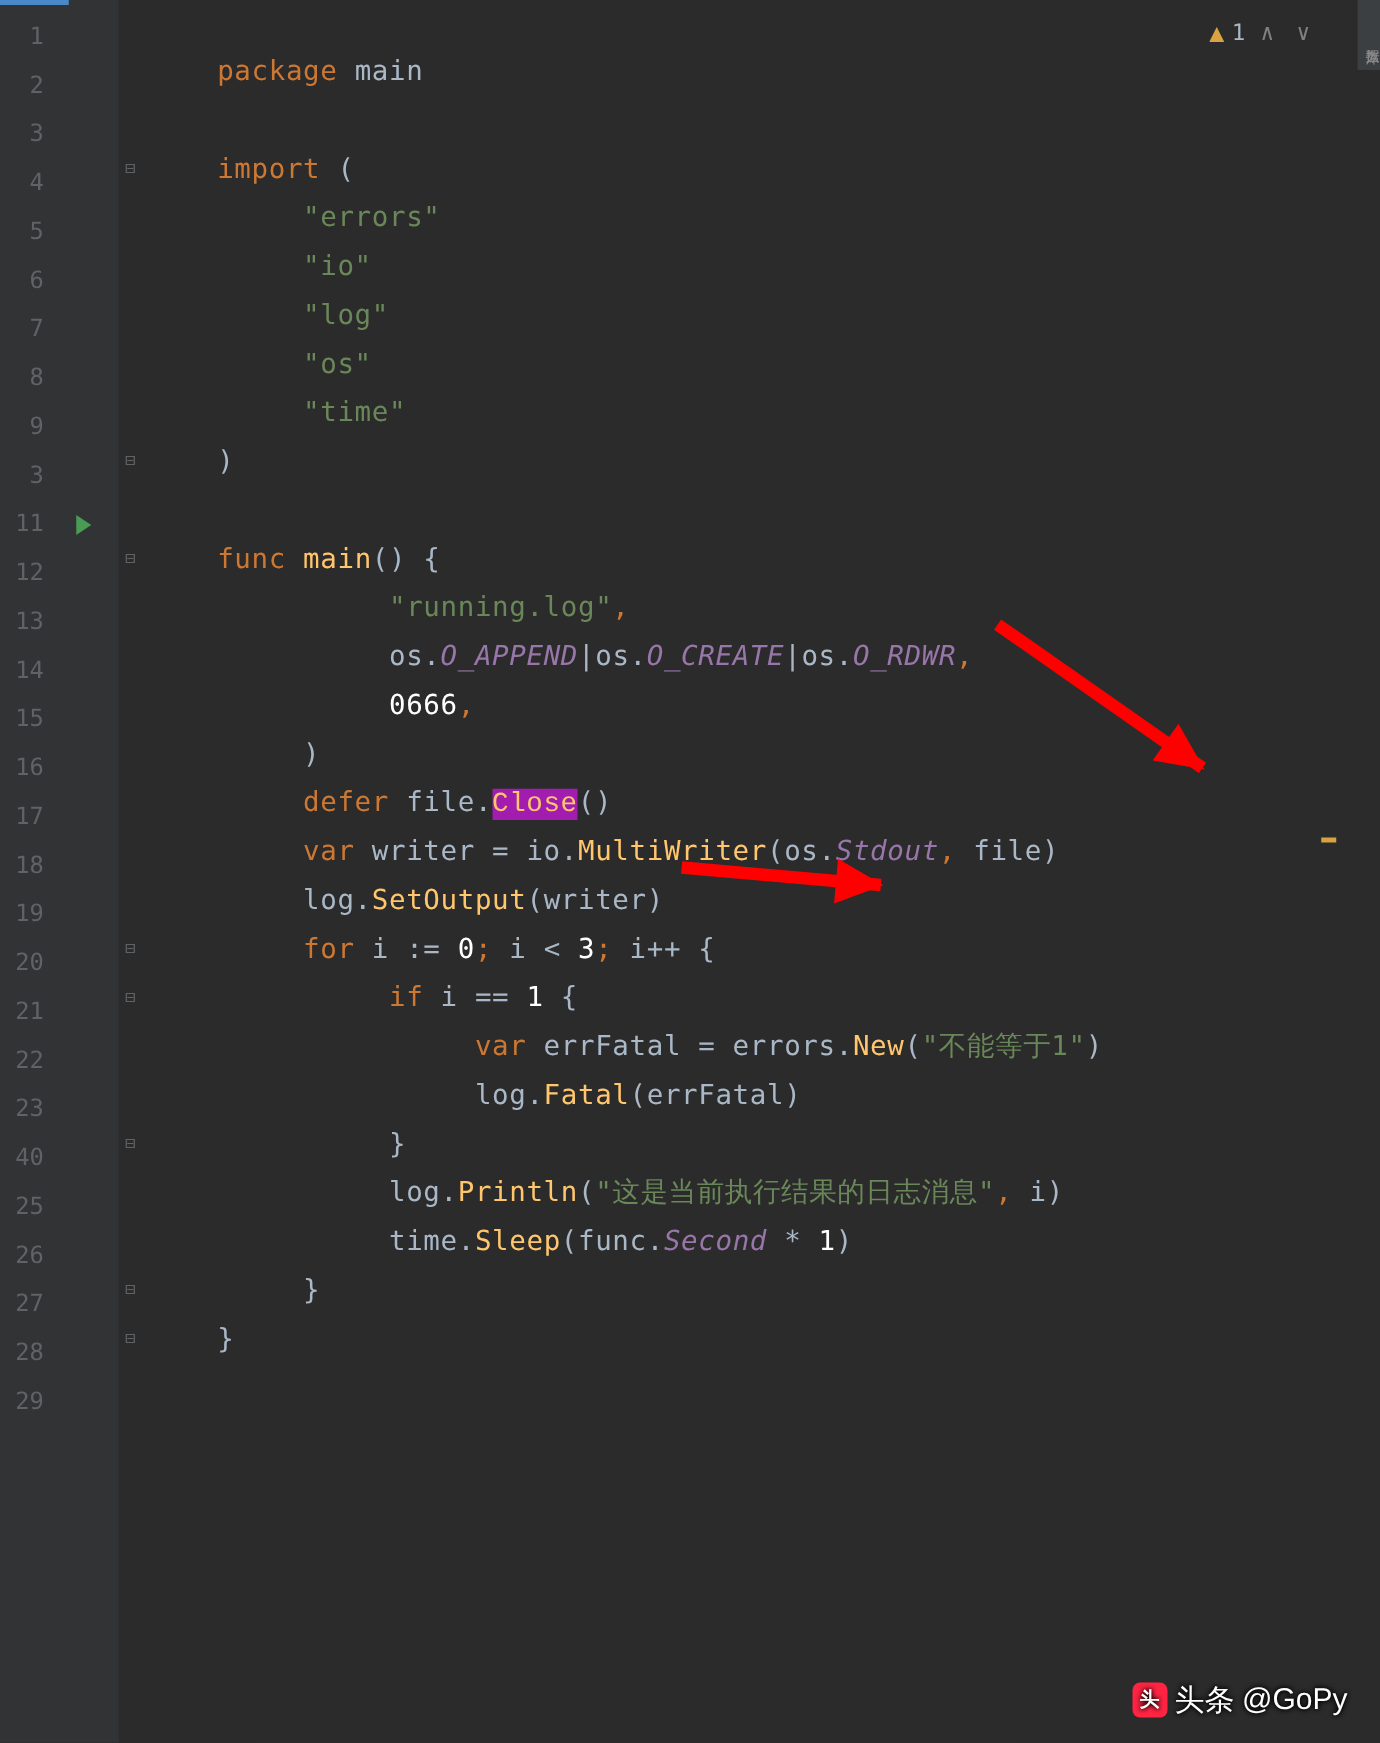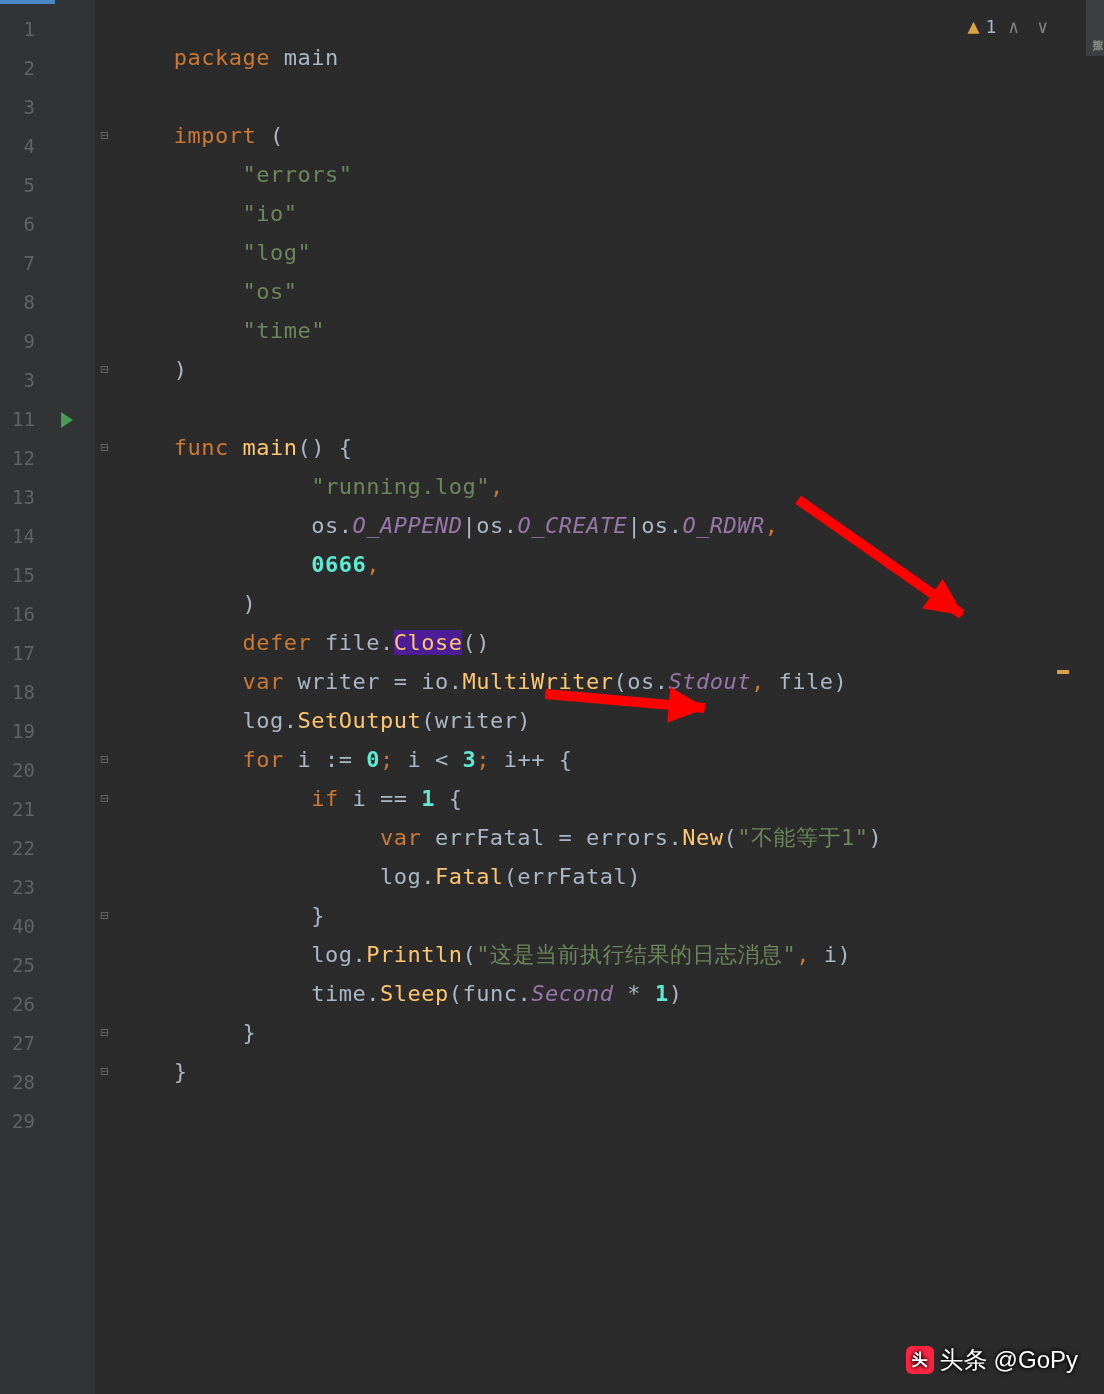--- a/index.html
+++ b/index.html
@@ -66,26 +66,26 @@
     .fold-marker {
       position: absolute;
       left: -5px;
       color: #606366;
       font-size: 14px;
     }
     
     .kw { color: #cc7832; }
     .str { color: #6a8759; }
     .ident { color: #a9b7c6; }
-    .num { color: #5eead4; font-weight: bold; }
+    .num { color: #ffffff; }
     .punct { color: #a9b7c6; }
     .const { color: #9876aa; font-style: italic; }
     .funcname { color: #ffc66d; }
     .comma { color: #cc7832; }
-    .highlight-box { background: #4c1d95; }
+    .highlight-box { background: #a21caf; font-family: Liberation Mono, monospace; }
     .hl-yellow { color: #ffc66d; }
 
     .warnings {
       position: absolute;
       top: 14px;
       right: 50px;
       color: #a9b7c6;
       font-size: 18px;
       display: flex;
       align-items: center;

